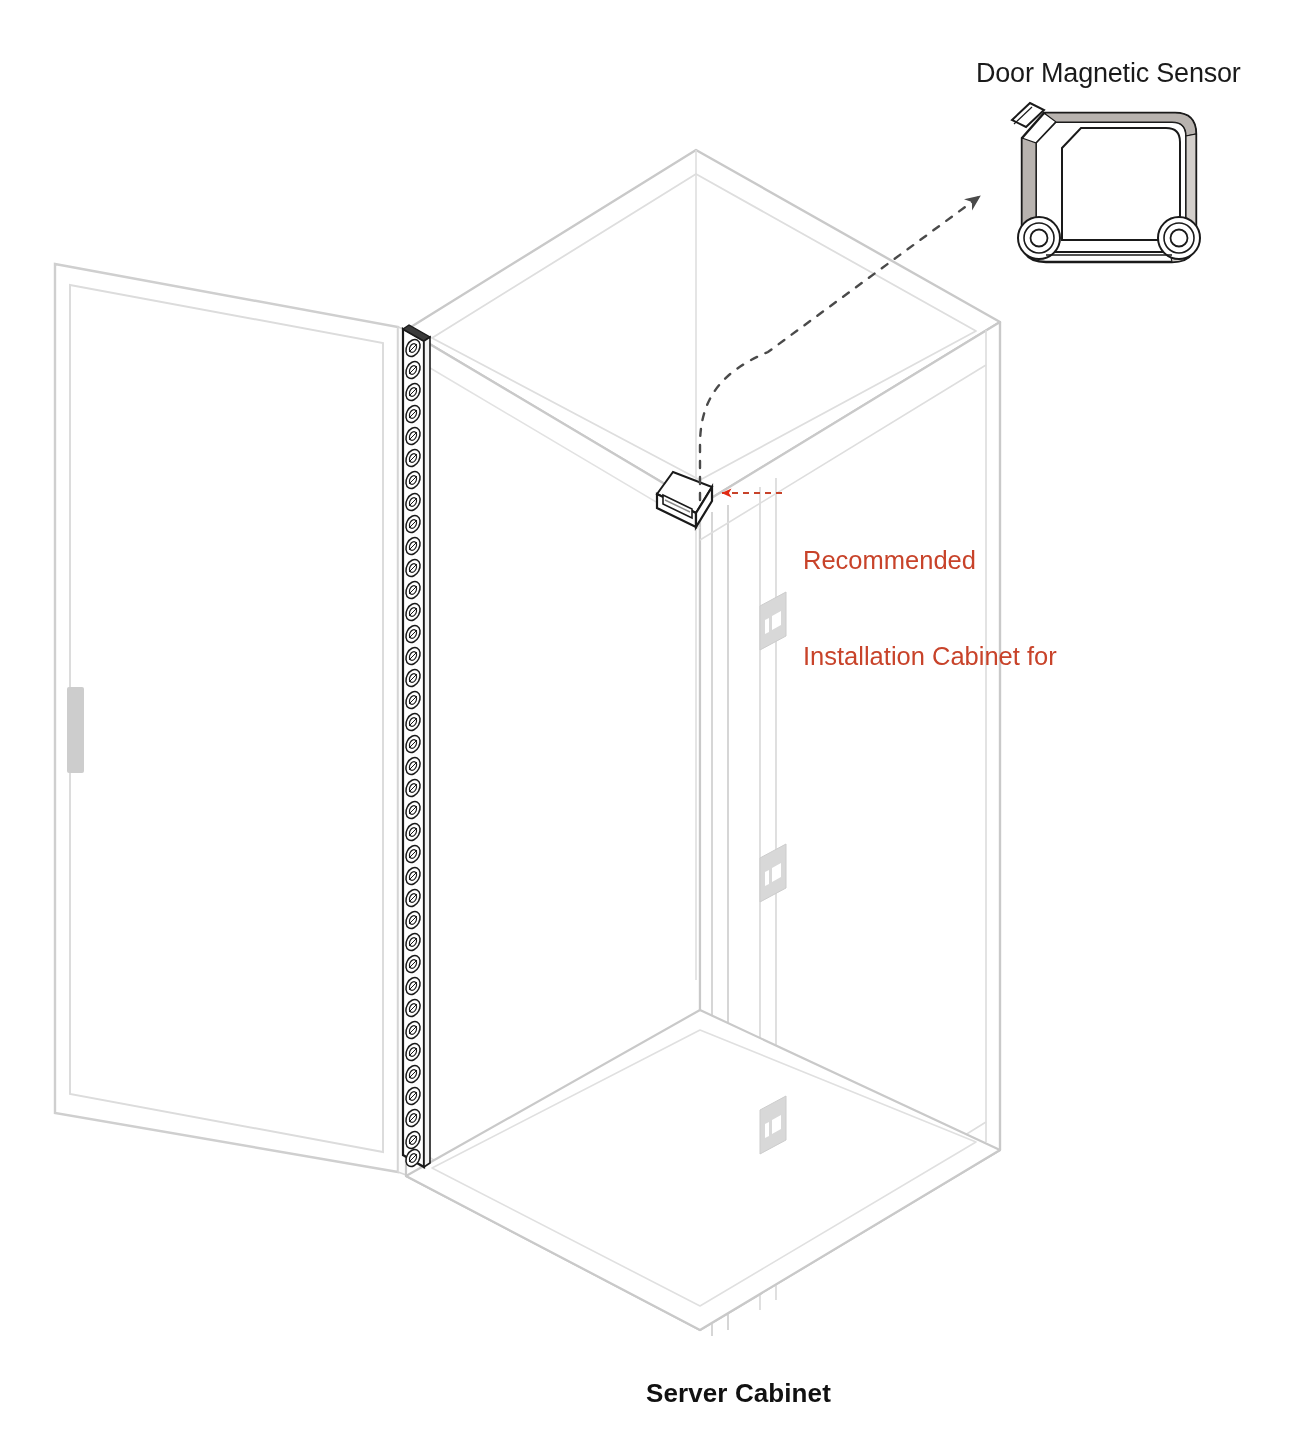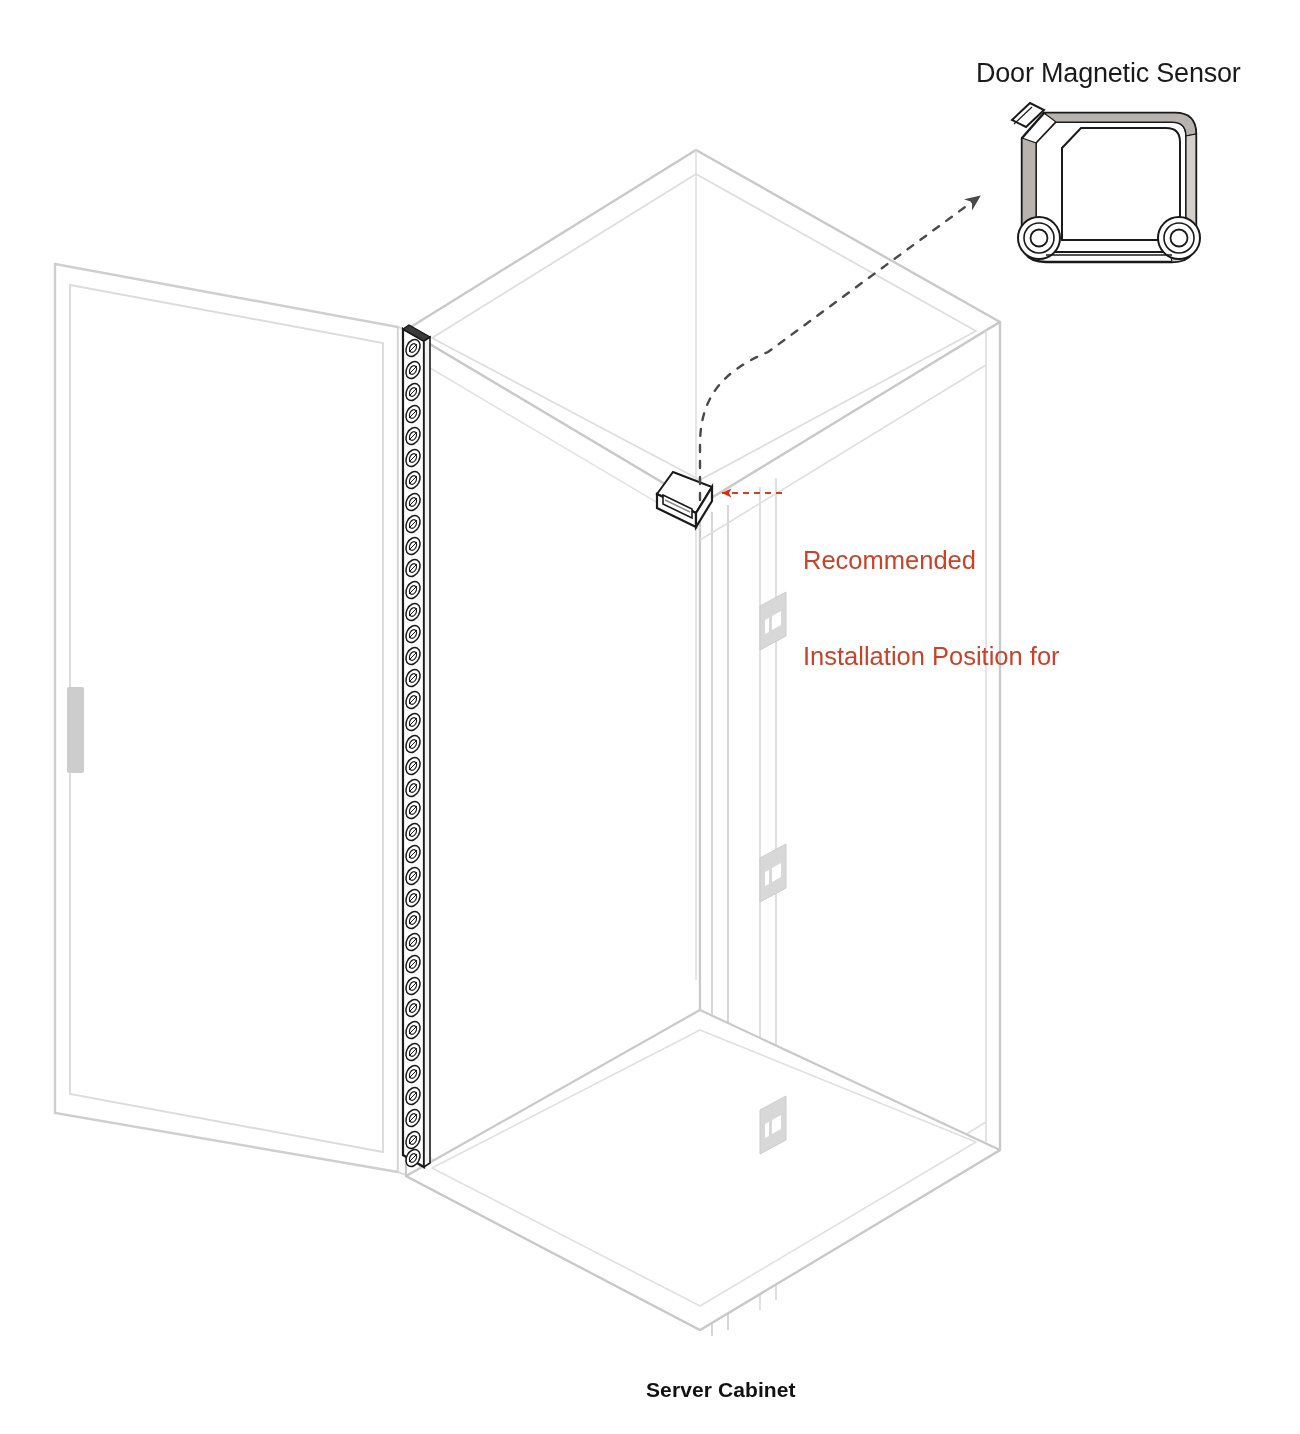--- a/index.html
+++ b/index.html
@@ -36,21 +36,21 @@
     left: 976px;
     top: 58px;
     font-size: 27px;
     font-weight: 400;
     color: #1a1a1a;
     letter-spacing: -0.2px;
   }
   #cabinet-caption {
     left: 646px;
     top: 1378px;
-    font-size: 21px;
+    font-size: 26px;
     font-weight: 700;
     color: #111111;
     letter-spacing: 0.1px;
   }
   #annotation-text {
     left: 789px;
     top: 480px;
     font-size: 25.5px;
     line-height: 32px;
     color: #C8432A;
@@ -241,18 +241,18 @@
 
       <path d="M1046,255 L1172,255" fill="none" stroke="#1a1a1a" stroke-width="1.4"></path>
     </g>
 
   </svg>
 
   <div class="lbl" id="sensor-title">Door Magnetic Sensor</div>
 
   <div class="lbl" id="annotation-text">
     <span>Recommended</span>
-    <span>Installation Position for</span>
+    <span>Installation Cabinet for</span>
   </div>
 
   <div class="lbl" id="cabinet-caption">Server Cabinet</div>
 
 </div>
 
 </body></html>

